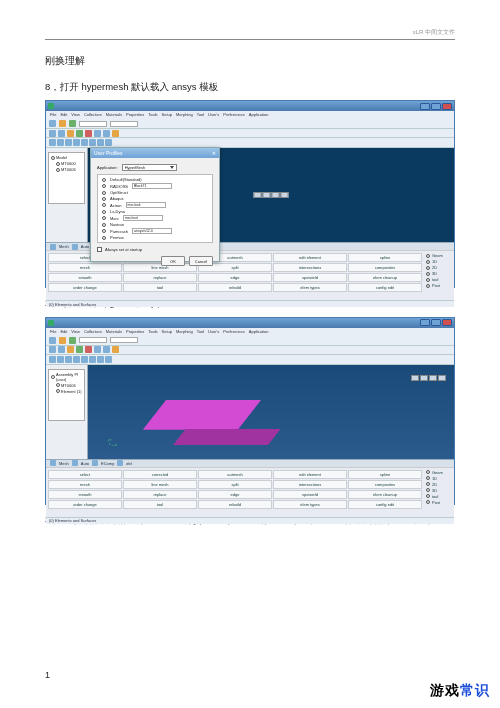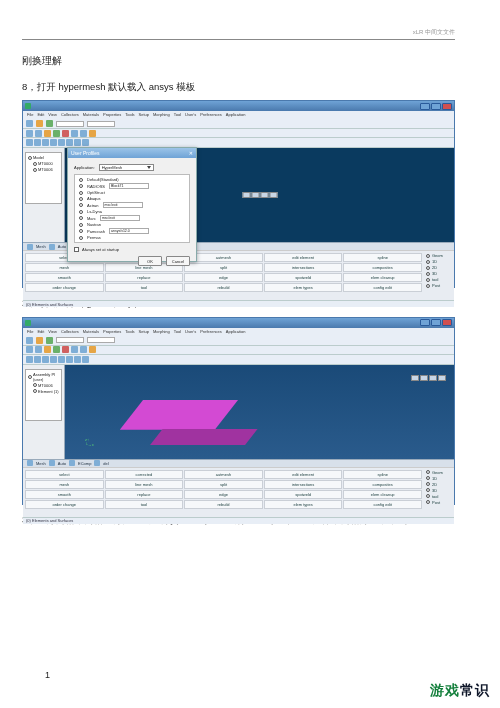--- a/index.html
+++ b/index.html
@@ -6,21 +6,21 @@
   body {
     width: 500px;
     height: 708px;
     background: #fff;
     font-family: "Microsoft YaHei", SimSun, Arial, sans-serif;
     font-size: 10px;
     color: #222;
     position: relative;
     overflow: hidden;
   }
-  .page { padding: 28px 45px 0 22px; }
+  .page { padding: 28px 45px 0 45px; }
   .top-mark { text-align: right; font-size: 6px; color: #999; padding-bottom: 2px; border-bottom: 1px solid #888; margin-bottom: 14px; }
   .title { font-size: 10px; margin-bottom: 12px; }
   .step { font-size: 9.5px; margin: 8px 0 6px 0; line-height: 1.5; }
   .screenshot {
     width: 100%;
     border: 1px solid #4a79ad;
     background: #dbe7f3;
     position: relative;
   }
   
@@ -76,22 +76,22 @@
   .box3d { position:absolute; left:78px; top:35px; }
   .box-top { width:95px; height:54px; background:#d34ad3; transform: skewX(-38deg) scaleY(0.55); transform-origin: top left; }
   .box-front { width:95px; height:16px; background:#a033a0; transform: skewX(-38deg) translateY(-25px); transform-origin: top left; }
   .axis { position:absolute; left:20px; bottom:12px; font-size:4px; color:#5c7; }
   .axis div { line-height:5px; }
   .vp-badge { position:absolute; right:8px; top:10px; display:flex; gap:1px; }
   .vpb { width:8px; height:6px; background:#c8d6e6; border:1px solid #888; }
   .vp-small-badge { position:absolute; left:50%; top:50%; transform:translate(-50%,-50%); display:flex; gap:1px; }
   .footer-num { position:absolute; left:45px; bottom:28px; font-size:9px; }
   .watermark { position:absolute; right:10px; bottom:8px; font-size:14px; font-weight:bold; letter-spacing:1px; }
-  .watermark .a { color:#15803d; }
-  .watermark .b { color:#0f172a; }
+  .watermark .a { color:#000000; }
+  .watermark .b { color:#1d4ed8; }
 </style>
 </head>
 <body>
 
 <div class="page">
   <div class="top-mark">xLR 中间文文件</div>
   <div class="title">刚换理解</div>
   <div class="step">8，打开 hypermesh 默认载入 ansys 模板</div>
 
   <div class="screenshot" style="height:188px;">

